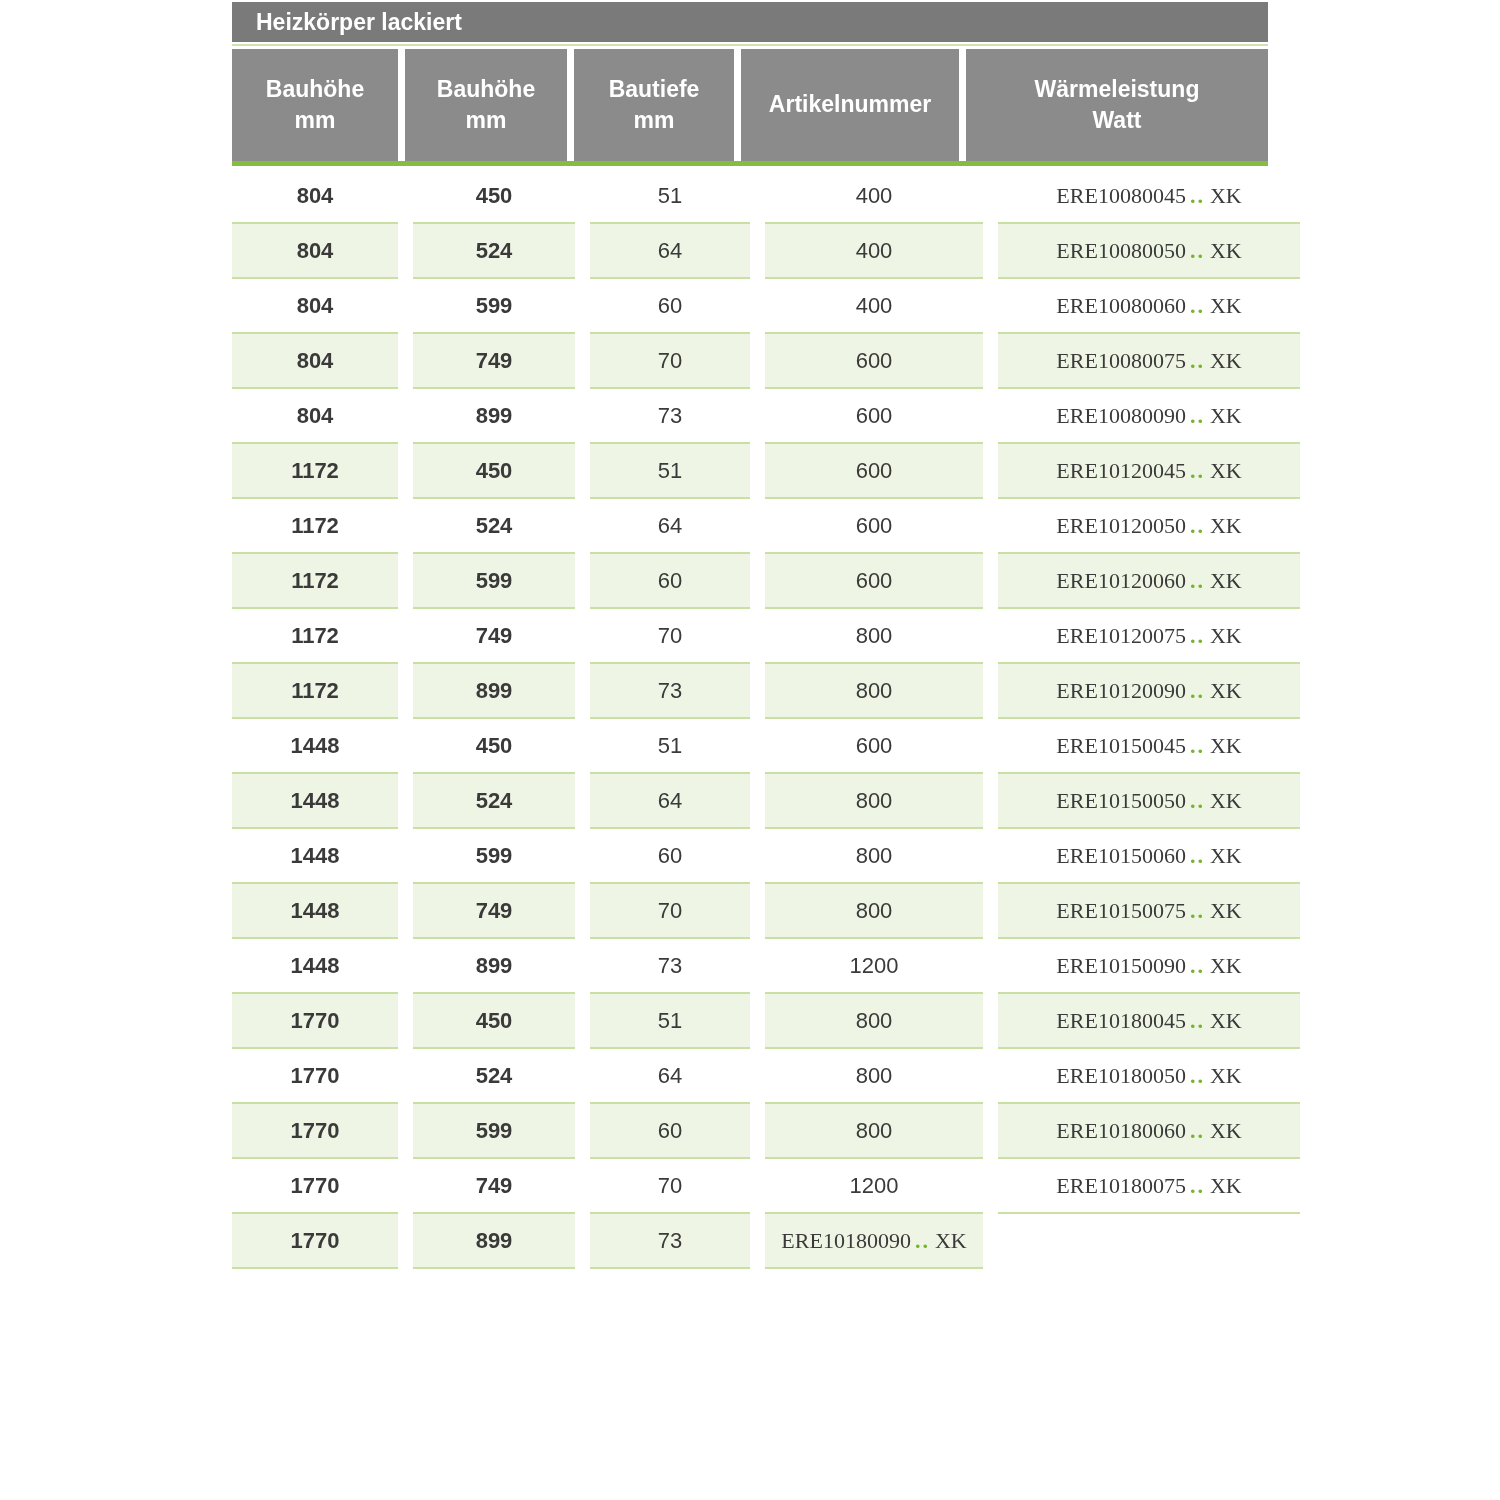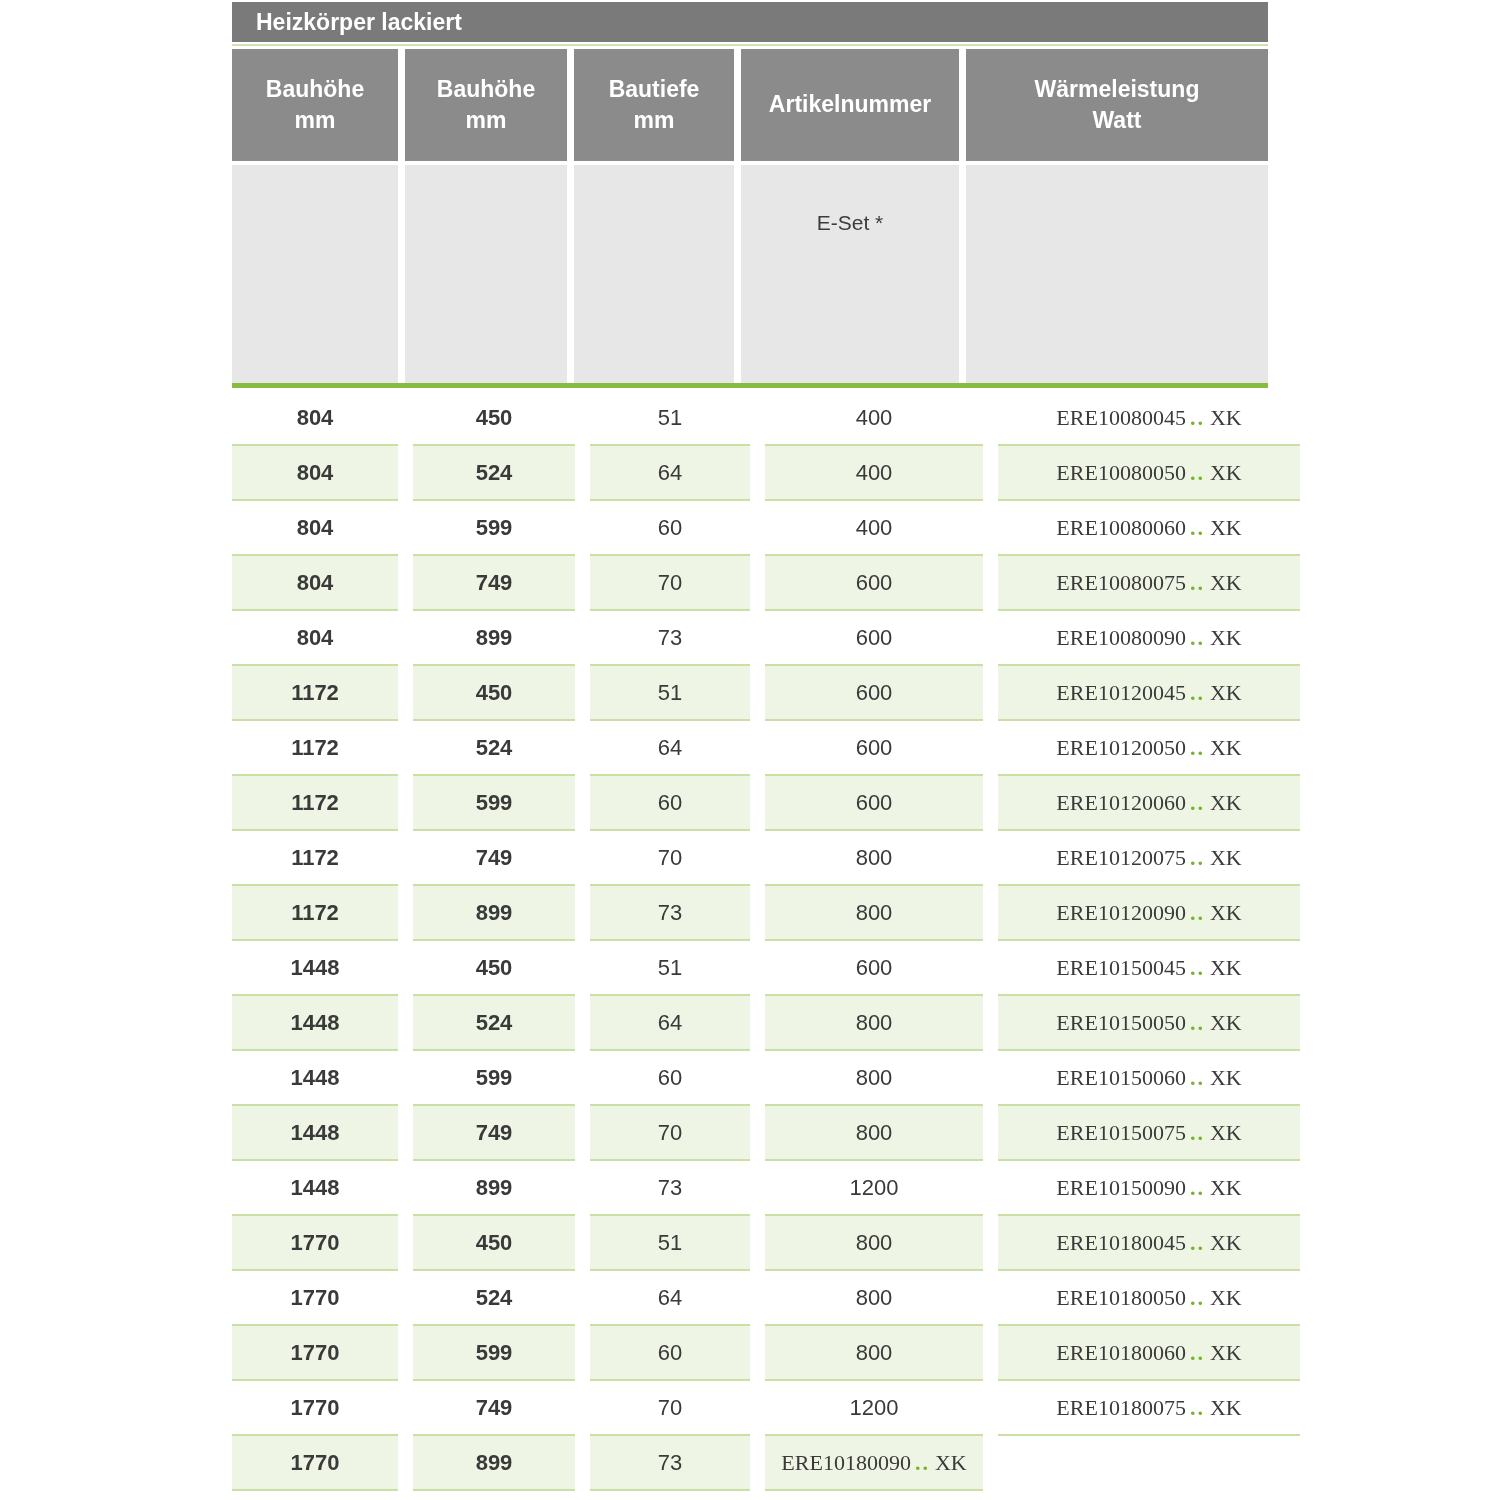--- a/index.html
+++ b/index.html
@@ -114,29 +114,20 @@
       <div class="header-cell">
         <span>Artikelnummer</span>
         <span></span>
       </div>
       <div class="header-cell">
         <span>Wärmeleistung</span>
         <span>Watt</span>
       </div>
     </div>
 
-    <div class="grid-row subheader-row">
-      <div class="subheader-cell"></div>
-      <div class="subheader-cell"></div>
-      <div class="subheader-cell"></div>
-      <div class="subheader-cell">
-        <span>E-Set *</span>
-      </div>
-      <div class="subheader-cell"></div>
-    </div>
 
     <div class="thick-line"></div>
 
     <div class="tbody">
         <div class="trow">
           <div class="cell b">804</div>
           <div class="cell b">450</div>
           <div class="cell">51</div>
           <div class="cell">400</div>
           <div class="cell art">

